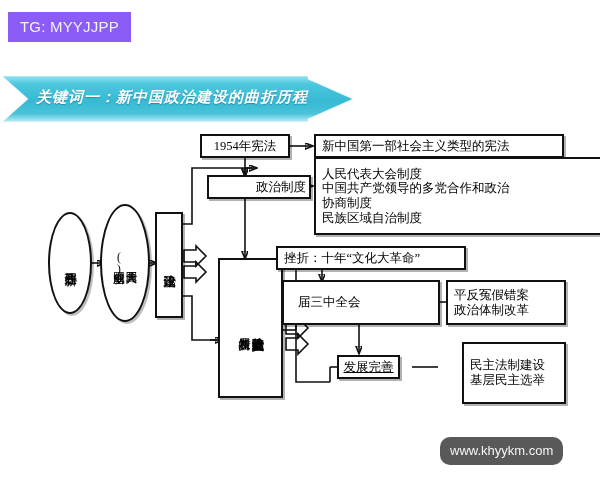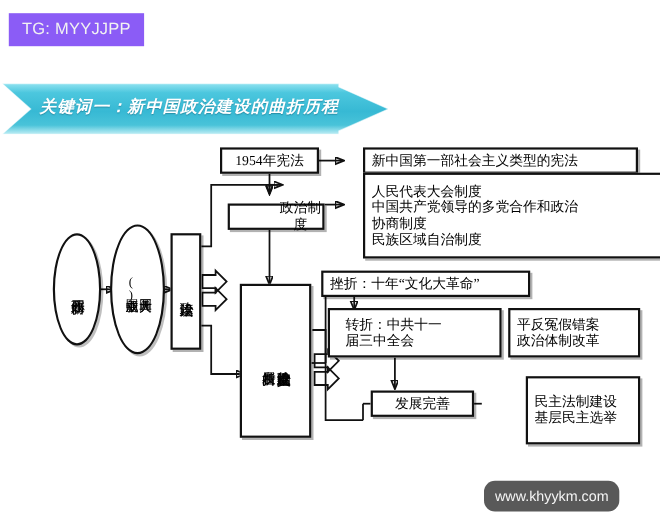--- a/index.html
+++ b/index.html
@@ -44,21 +44,21 @@
 
   
   .box{
     position:absolute;box-sizing:border-box;
     border:2px solid #111;background:#ffffff;
     font-size:12.5px;line-height:1.18;color:#000;
     display:flex;align-items:center;
     box-shadow:2px 2px 0 rgba(0,0,0,.30);
   }
   .box.center{justify-content:center;text-align:center;}
-  .box.left{justify-content:flex-end;text-align:left;padding-left:6px;margin-left:16px;}
+  .box.left{justify-content:flex-end;text-align:left;padding-left:6px;}
   .box .inner{width:100%;}
 
   .ell{
     position:absolute;box-sizing:border-box;
     border:2px solid #111;border-radius:50%;
     background:#fff;
     display:flex;align-items:center;justify-content:center;
     box-shadow:2px 2px 0 rgba(0,0,0,.25);
   }
 
@@ -181,21 +181,21 @@
   </div>
 
   <div class="box center" style="left:200px;top:134px;width:90px;height:24px;">
     <span class="inner">1954年宪法</span>
   </div>
 
   <div class="box left" style="left:314px;top:134px;width:250px;height:24px;">
     <span class="inner">新中国第一部社会主义类型的宪法</span>
   </div>
 
-  <div class="box center" style="left:207px;top:185px;width:88px;height:24px;padding-left:44px;">
+  <div class="box center" style="left:207px;top:175px;width:104px;height:24px;padding-left:44px;">
     <span class="inner">政治制度</span>
   </div>
 
   <div class="box left" style="left:314px;top:157px;width:300px;height:78px;">
     <div class="inner">
       <div>人民代表大会制度</div>
       <div>中国共产党领导的多党合作和政治</div>
       <div>协商制度</div>
       <div>民族区域自治制度</div>
     </div>
@@ -207,33 +207,32 @@
       <span class="vtext">曲折发展</span>
     </div>
   </div>
 
   <div class="box left" style="left:276px;top:246px;width:190px;height:24px;">
     <span class="inner">挫折：十年“文化大革命”</span>
   </div>
 
   <div class="box left" style="left:282px;top:280px;width:158px;height:45px;padding-left:14px;">
     <div class="inner">
-      <div>转折：中共十一</div>
       <div>届三中全会</div>
     </div>
   </div>
 
   <div class="box left" style="left:446px;top:280px;width:120px;height:45px;">
     <div class="inner">
       <div>平反冤假错案</div>
       <div>政治体制改革</div>
     </div>
   </div>
 
-  <div class="box center" style="left:337px;top:355px;width:94px;height:24px;">
+  <div class="box center" style="left:337px;top:355px;width:63px;height:24px;text-decoration:underline;">
     <span class="inner">发展完善</span>
   </div>
 
   <div class="box left" style="left:462px;top:342px;width:104px;height:62px;">
     <div class="inner">
       <div>民主法制建设</div>
       <div>基层民主选举</div>
     </div>
   </div>
 

